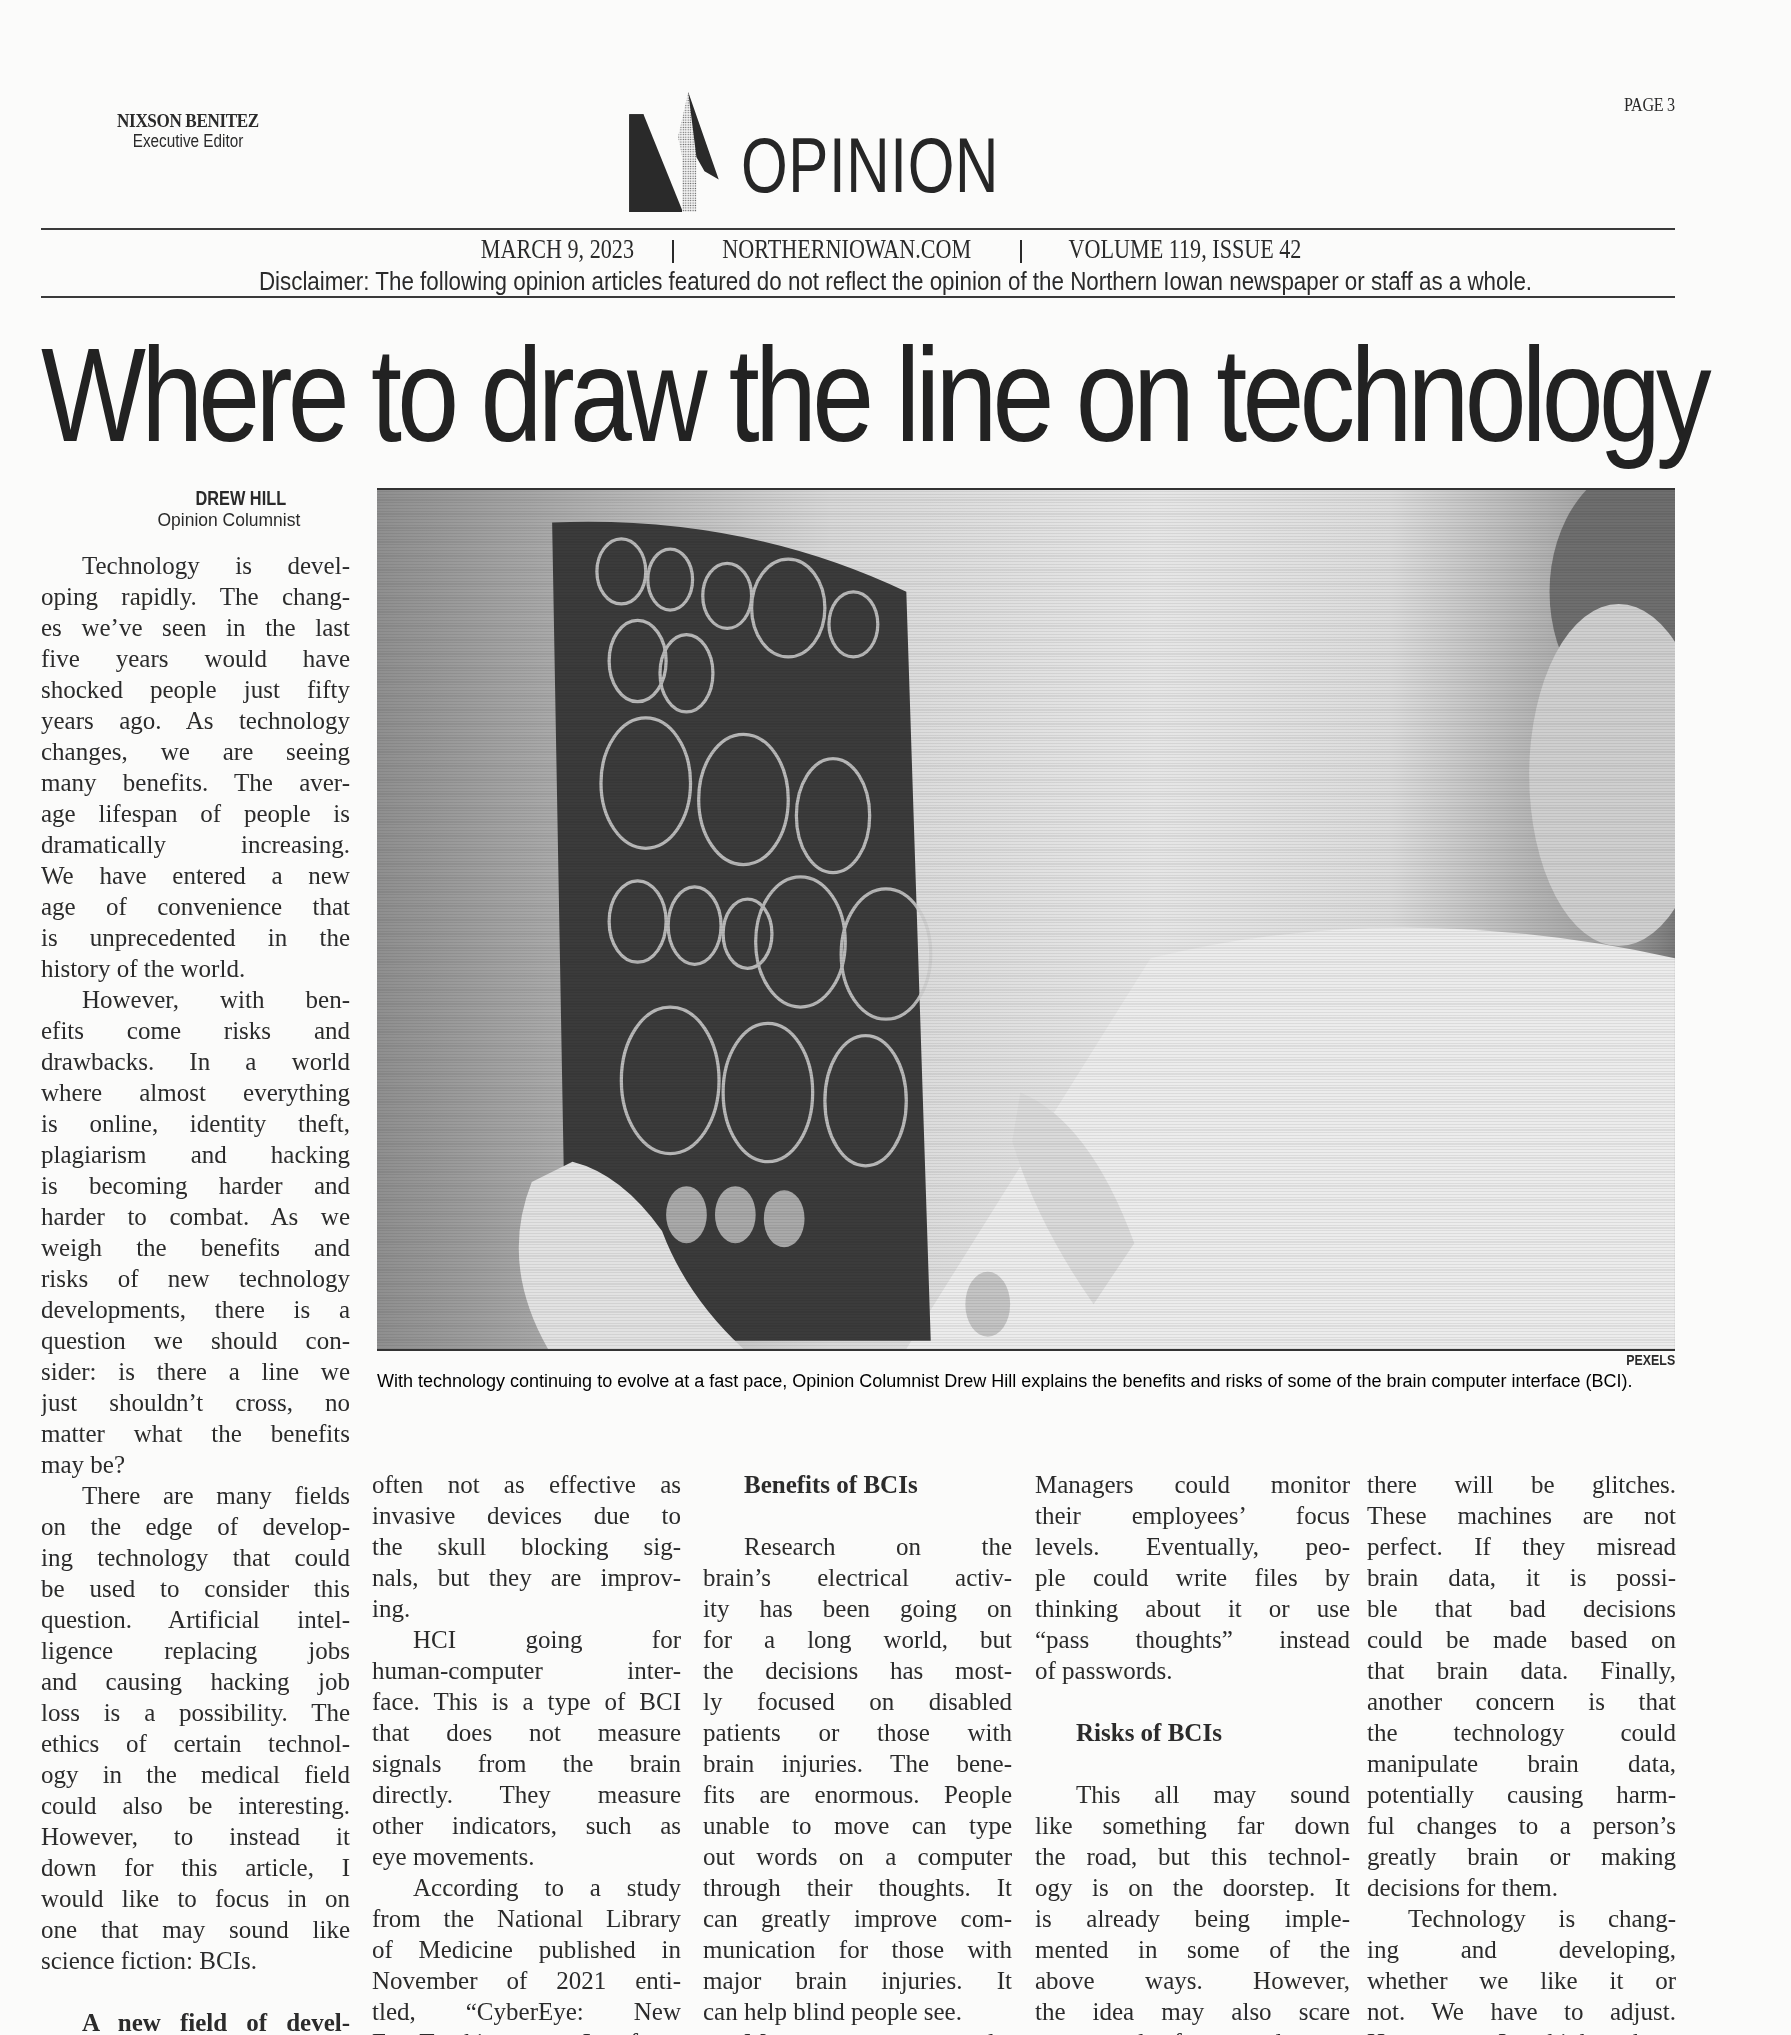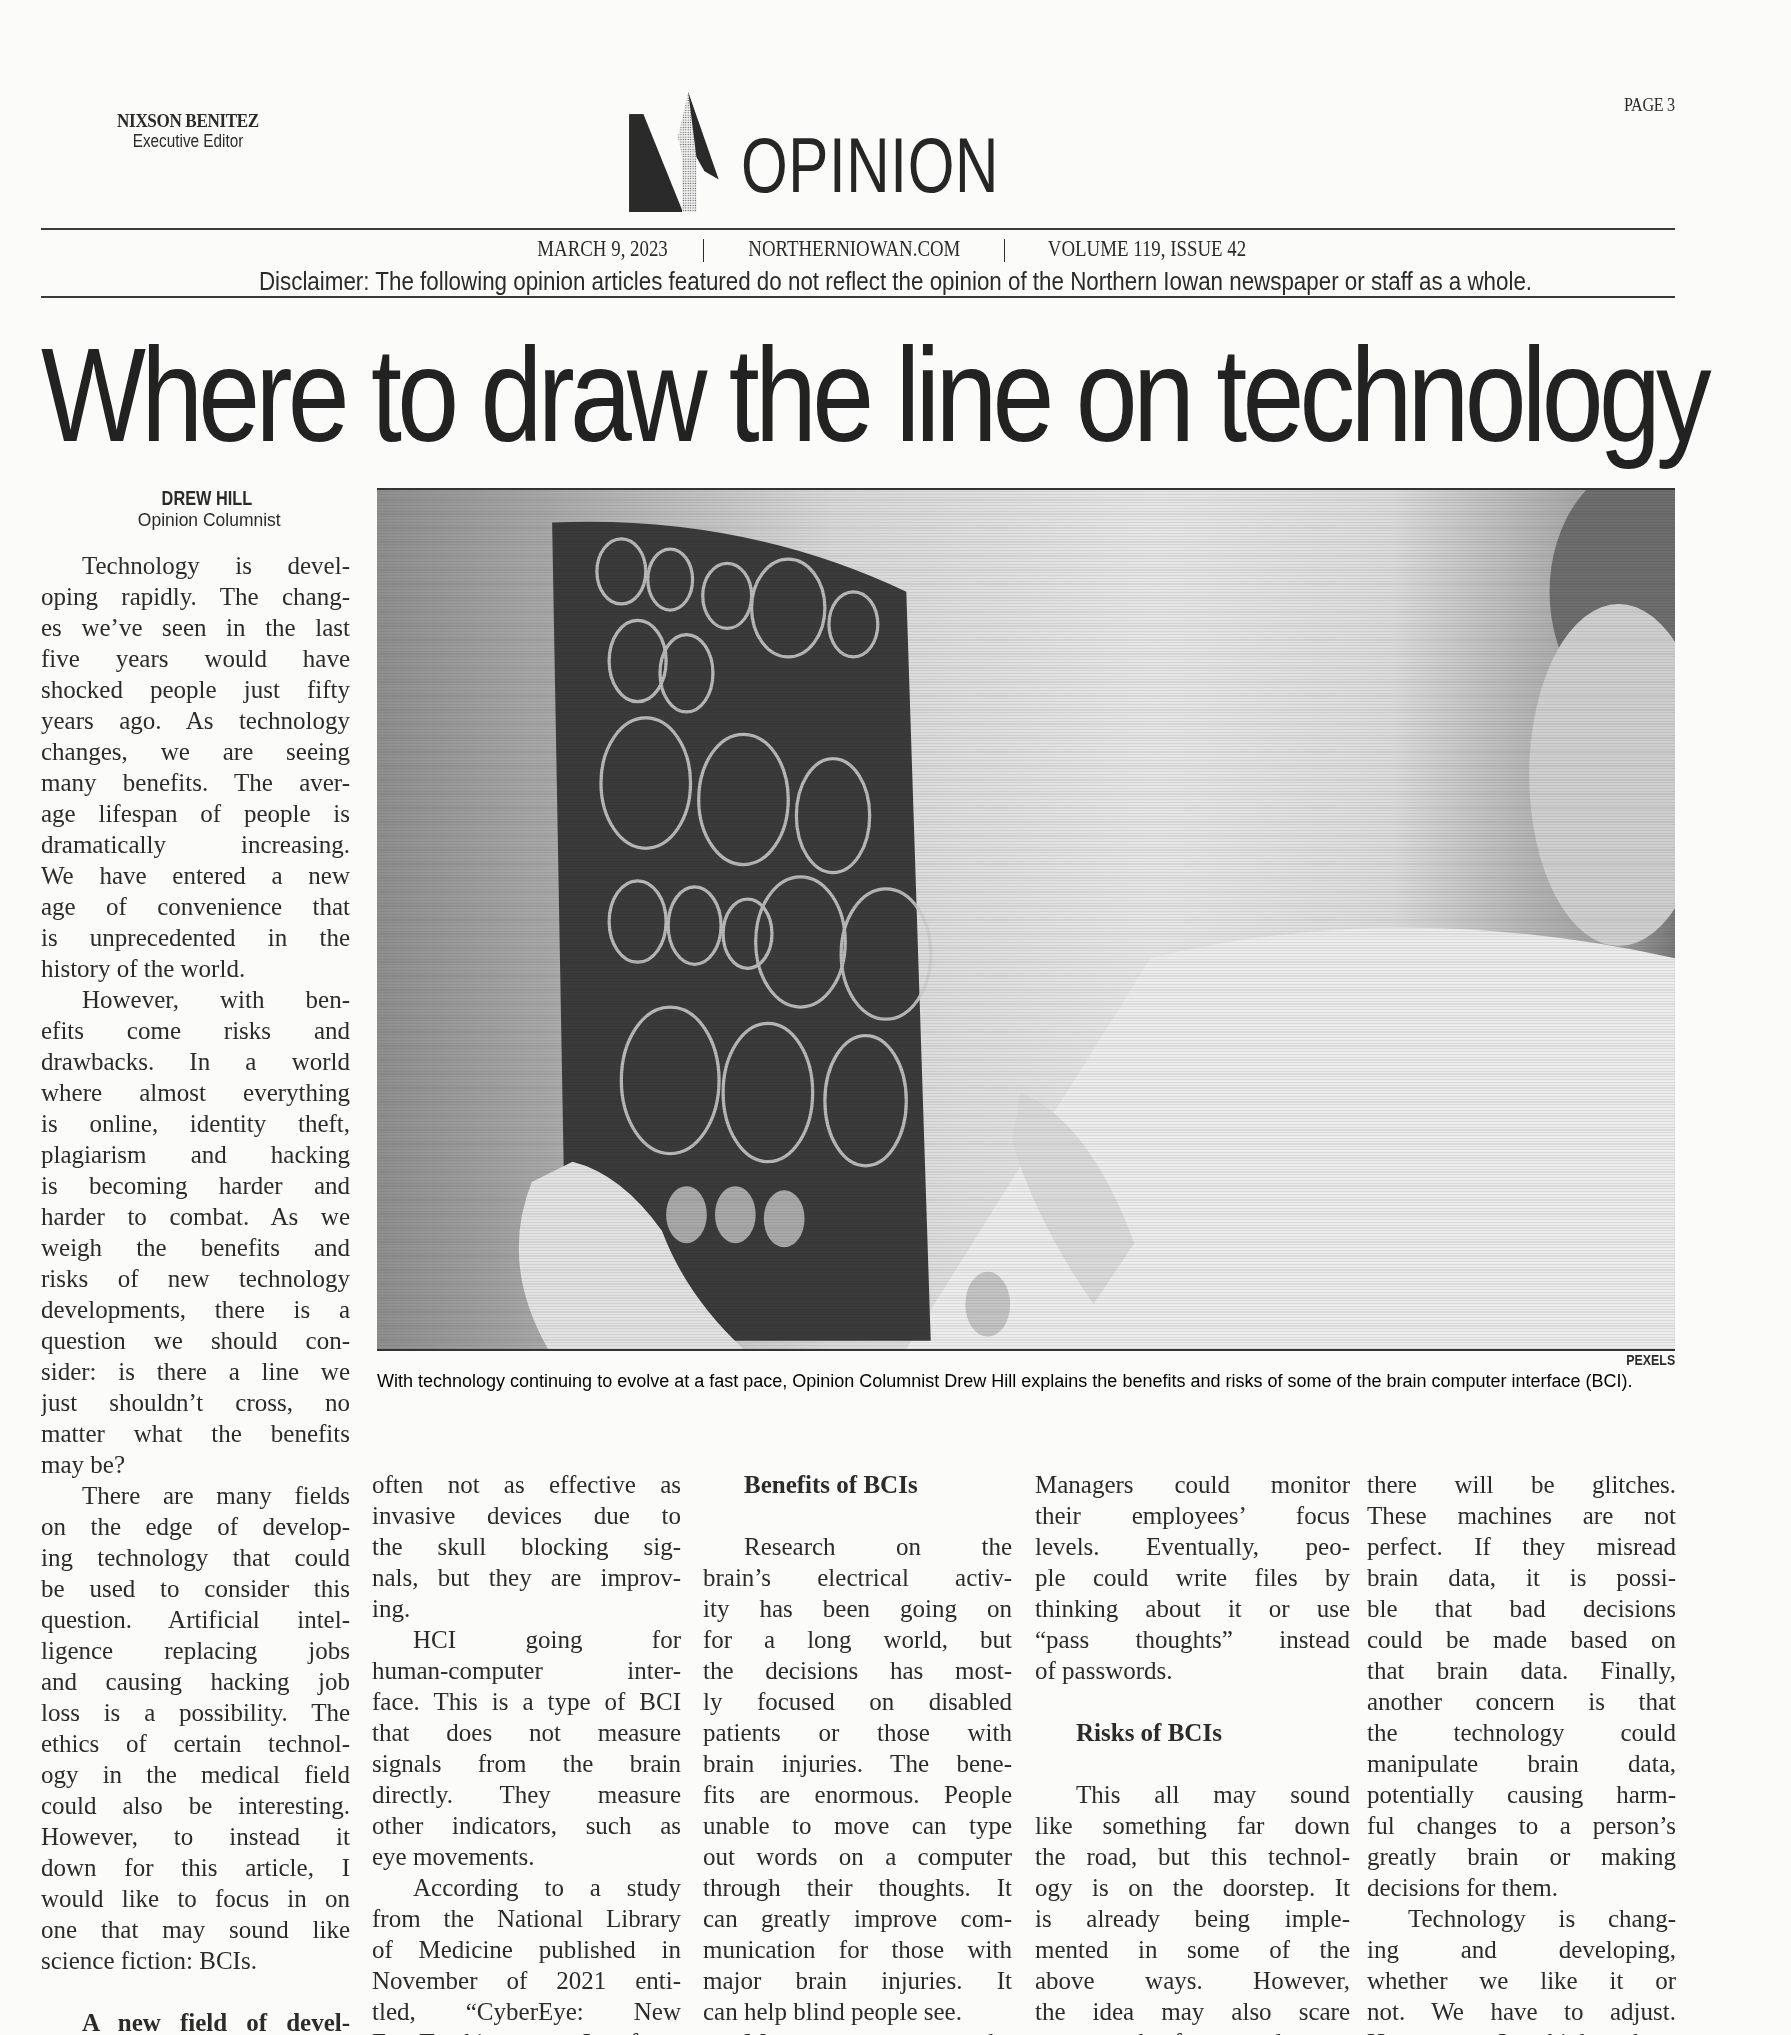--- a/index.html
+++ b/index.html
@@ -10,26 +10,26 @@
   }
   .abs { position: absolute; }
   .editor { left: 82px; top: 111px; width: 212px; text-align: center; }
   .editor-name { font-family: "Liberation Serif", serif; font-weight: bold; font-size: 19px; letter-spacing: -0.4px; transform: scaleX(0.9); transform-origin: center; line-height: 20.4px; }
   .editor-title { font-family: "Liberation Sans", sans-serif; font-size: 18px; line-height: 20.4px; transform: scaleX(0.85); }
   .page-num { right: 116px; top: 94px; font-size: 19px; letter-spacing: -0.4px; transform: scaleX(0.85); transform-origin: right; }
   .logo { left: 621px; top: 92px; width: 108px; height: 120px; }
   .section-title { left: 741px; top: 129px; font-family: "Liberation Sans", sans-serif; font-size: 77px; line-height: 73px; letter-spacing: 0.8px; transform: scaleX(0.78); transform-origin: left; color: #262626; }
   .rule { left: 41px; width: 1634px; height: 2.4px; background: #3a3a3a; }
   .rule.thin { height: 1.6px; }
-  .dateline { left: 0; width: 1791px; top: 237px; text-align: center; font-size: 23px; line-height: 24.4px; }
+  .dateline { left: 0; width: 1791px; top: 237px; text-align: center; font-size: 27px; line-height: 24.4px; }
   .dateline .sep { display: inline-block; width: 1.6px; height: 23px; background: #2a2a2a; margin: 0 14.7px; vertical-align: middle; }
   .dateline span.item { display: inline-block; transform: scaleX(0.82); }
   .disclaimer { left: 0; width: 1791px; top: 267px; text-align: center; font-family: "Liberation Sans", sans-serif; font-size: 26px; line-height: 28.5px; transform: scaleX(0.86); transform-origin: center; }
   .headline { left: 41px; top: 328px; font-family: "Liberation Sans", sans-serif; font-size: 134px; line-height: 134px; letter-spacing: -5.7px; color: #222; transform: scaleX(0.83); transform-origin: left; white-space: nowrap; }
-  .byline { left: 122px; width: 198px; top: 488px; text-align: left; }
+  .byline { left: 122px; width: 198px; top: 488px; text-align: center; }
   .byline-name { font-family: "Liberation Sans", sans-serif; font-weight: bold; font-size: 20.4px; line-height: 21px; transform: scaleX(0.8); transform-origin: right; }
   .byline-role { font-family: "Liberation Sans", sans-serif; font-size: 19px; line-height: 22px; transform: scaleX(0.92); transform-origin: right; }
   .photo { left: 377px; top: 488px; width: 1298px; height: 859px; overflow: hidden; border-top: 2px solid #333; border-bottom: 2px solid #333; background: linear-gradient(90deg, #8f8f8f 0%, #a6a6a6 12%, #d8d8d8 35%, #e6e6e6 60%, #dcdcdc 78%, #9c9c9c 96%, #7a7a7a 100%); }
   .photo .screen { position: absolute; inset: 0; background-image: repeating-linear-gradient(0deg, rgba(0,0,0,0.07) 0 1.2px, transparent 1.2px 2.8px); }
   .credit { right: 116px; top: 1351px; font-family: "Liberation Sans", sans-serif; font-weight: bold; font-size: 15.5px; transform: scaleX(0.8); transform-origin: right; }
   .caption { left: 377px; width: 1298px; top: 1371px; font-family: "Liberation Sans", sans-serif; font-size: 18px; line-height: 21px; color: #000000; transform: scaleX(1); }
   .col { font-size: 25px; line-height: 31px; color: #2b2b2b; }
   .col .ln { display: block; text-align: justify; text-align-last: justify; white-space: nowrap; height: 31px; overflow: hidden; }
   .col .ln.last { text-align-last: left; }
   .col .ln.indent { padding-left: 41px; }

